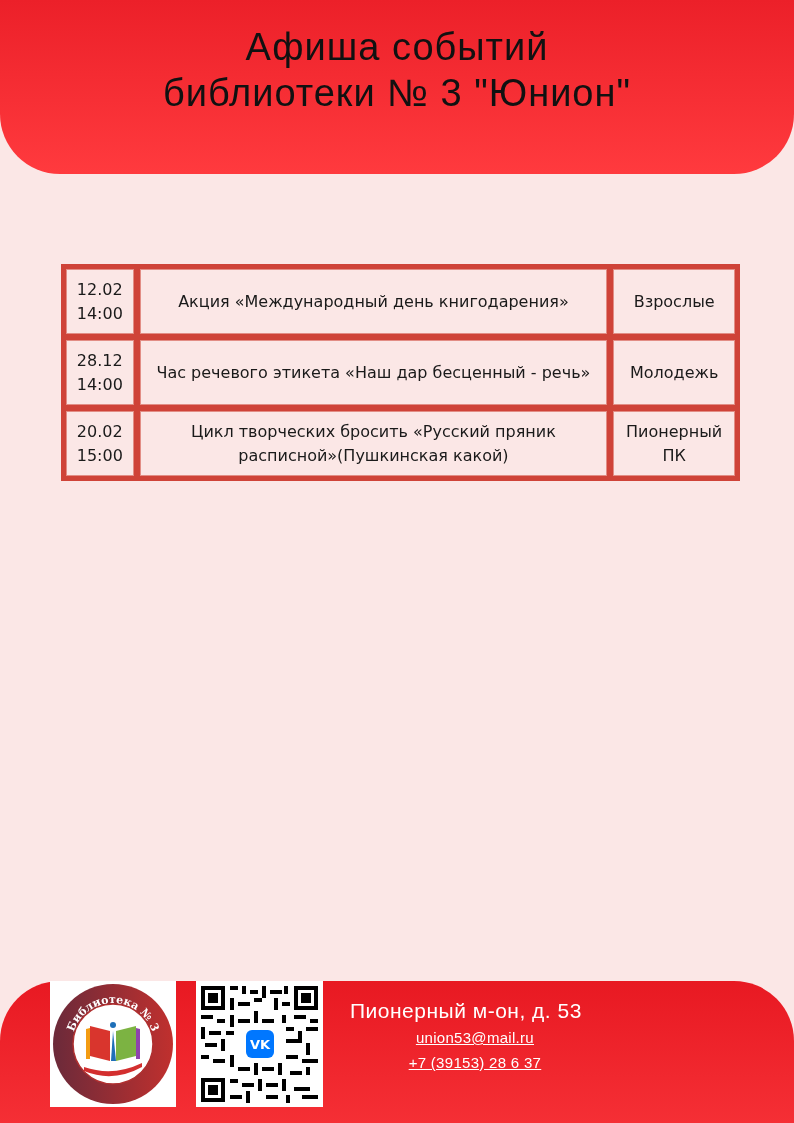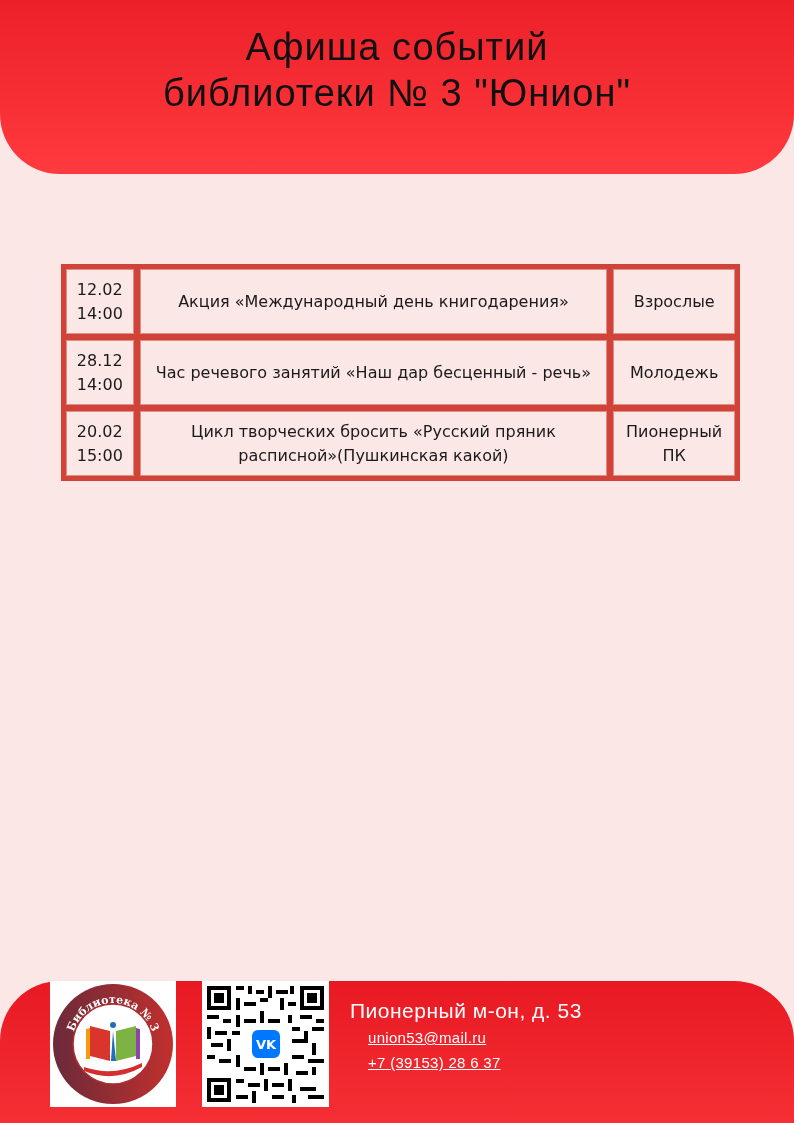--- a/index.html
+++ b/index.html
@@ -56,27 +56,28 @@
   .footer {
     position: absolute; left: 0; top: 981px; width: 794px; height: 142px;
     background: linear-gradient(180deg, #e81922 0%, #f52f35 100%);
     border-radius: 60px 60px 0 0;
   }
   .logo {
     position: absolute; left: 50px; top: 981px; width: 126px; height: 126px;
     background: #fff;
   }
   .qr {
-    position: absolute; left: 202px; top: 981px; width: 127px; height: 118px;
+    position: absolute; left: 196px; top: 981px; width: 127px; height: 118px;
     background: #fff;
   }
   .contacts {
     position: absolute; left: 350px; top: 997px;
     color: #fff;
     font-family: "Liberation Sans", sans-serif;
+    text-align: center;
   }
   .contacts .addr { font-size: 21px; line-height: 28px; letter-spacing: 0.5px; }
   .contacts .small { font-size: 15px; line-height: 25px; padding-left: 18px; letter-spacing: 0.3px; text-decoration: underline; }
 </style>
 </head>
 <body>
 
 <div class="header"></div>
 <div class="title">
   <div>Афиша событий</div>
@@ -96,21 +97,21 @@
       <td class="aud">
         <span class="line">Взрослые</span>
       </td>
     </tr>
     <tr class="r2">
       <td class="date">
         <span class="line">28.12</span>
         <span class="line">14:00</span>
       </td>
       <td class="desc">
-        <span class="line">Час речевого занятий «Наш дар бесценный - речь»</span>
+        <span class="line">Час речевого этикета «Наш дар бесценный - речь»</span>
       </td>
       <td class="aud">
         <span class="line">Молодежь</span>
       </td>
     </tr>
     <tr class="r3">
       <td class="date">
         <span class="line">20.02</span>
         <span class="line">15:00</span>
       </td>

